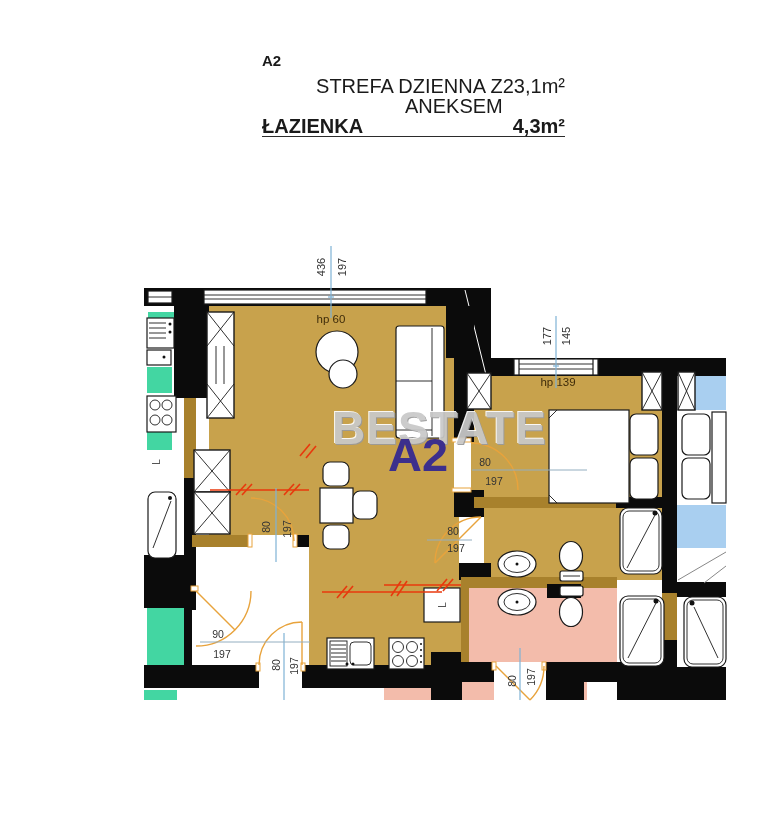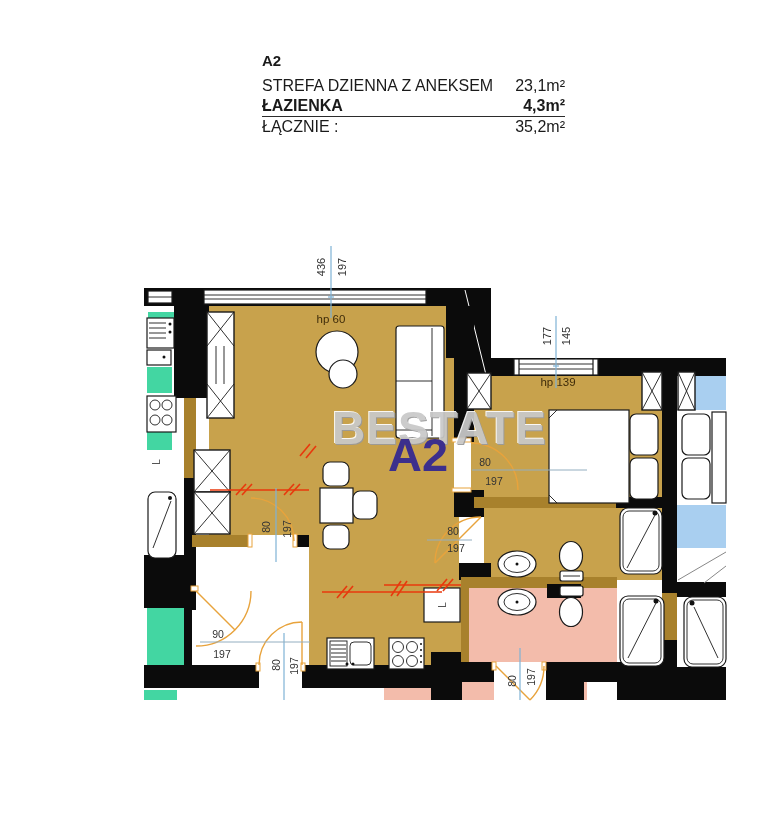--- a/index.html
+++ b/index.html
@@ -1,21 +1,21 @@
 <!DOCTYPE html>
 <html><head>
 <meta charset="utf-8">
 <style>
   html,body{margin:0;padding:0;background:#fff;}
   .canvas{position:relative;width:756px;height:840px;background:#fff;overflow:hidden;
           font-family:"Liberation Sans",sans-serif;margin-left:44px;}
   
   .legend{position:absolute;left:218px;top:52px;width:303px;color:#1a1a1a;}
   .legend .title{font-weight:bold;font-size:15px;margin:0 0 7px 0;}
-  .legend .row{display:flex;justify-content:space-between;font-size:16px;line-height:20px;}
+  .legend .row{display:flex;justify-content:space-between;font-size:20px;line-height:20px;text-align:right;}
   .legend .row.underline{border-bottom:1.5px solid #2b2b2b;font-weight:bold;}
   
   .wm-brand{position:absolute;left:288px;top:401px;font-size:46px;font-weight:bold;letter-spacing:1px;
             color:#c9c9c9;text-shadow:-1px -1px 0 #ffffff,1px 1px 0 #9a9a9a;opacity:.93;}
   .wm-unit{position:absolute;left:344px;top:427px;font-size:47px;font-weight:bold;color:#3c2f8c;}
   
   .fl-tan{fill:#c8a24c}.fl-pink{fill:#f3bcab}.fl-blue{fill:#a9cff0}.fl-teal{fill:#43d6a2}
   .wl{fill:#0b0b0b}.wb{fill:#a8812c}.wh{fill:#ffffff}
   .fx{fill:#fff;stroke:#1a1a1a;stroke-width:1.2}
   .fx2{fill:none;stroke:#1a1a1a;stroke-width:0.9}
@@ -39,24 +39,20 @@
   <div class="legend">
     <div class="title">A2</div>
     <div class="row">
       <span>STREFA DZIENNA Z ANEKSEM</span>
       <span>23,1m²</span>
     </div>
     <div class="row underline">
       <span>ŁAZIENKA</span>
       <span>4,3m²</span>
     </div>
-    <div class="row">
-      <span>ŁĄCZNIE :</span>
-      <span>35,2m²</span>
-    </div>
   </div>
 
   <svg width="760" height="840" viewBox="0 0 760 840" style="position:absolute;left:0;top:0">
 
     <g>
       <rect class="fl-tan" x="165" y="306" width="282" height="241"></rect>
       <rect class="fl-tan" x="265" y="547" width="182" height="125"></rect>
       <rect class="fl-tan" x="430" y="376" width="188" height="132"></rect>
       <rect class="fl-tan" x="430" y="508" width="188" height="72"></rect>
       <rect class="fl-pink" x="417" y="588" width="156" height="80"></rect>

